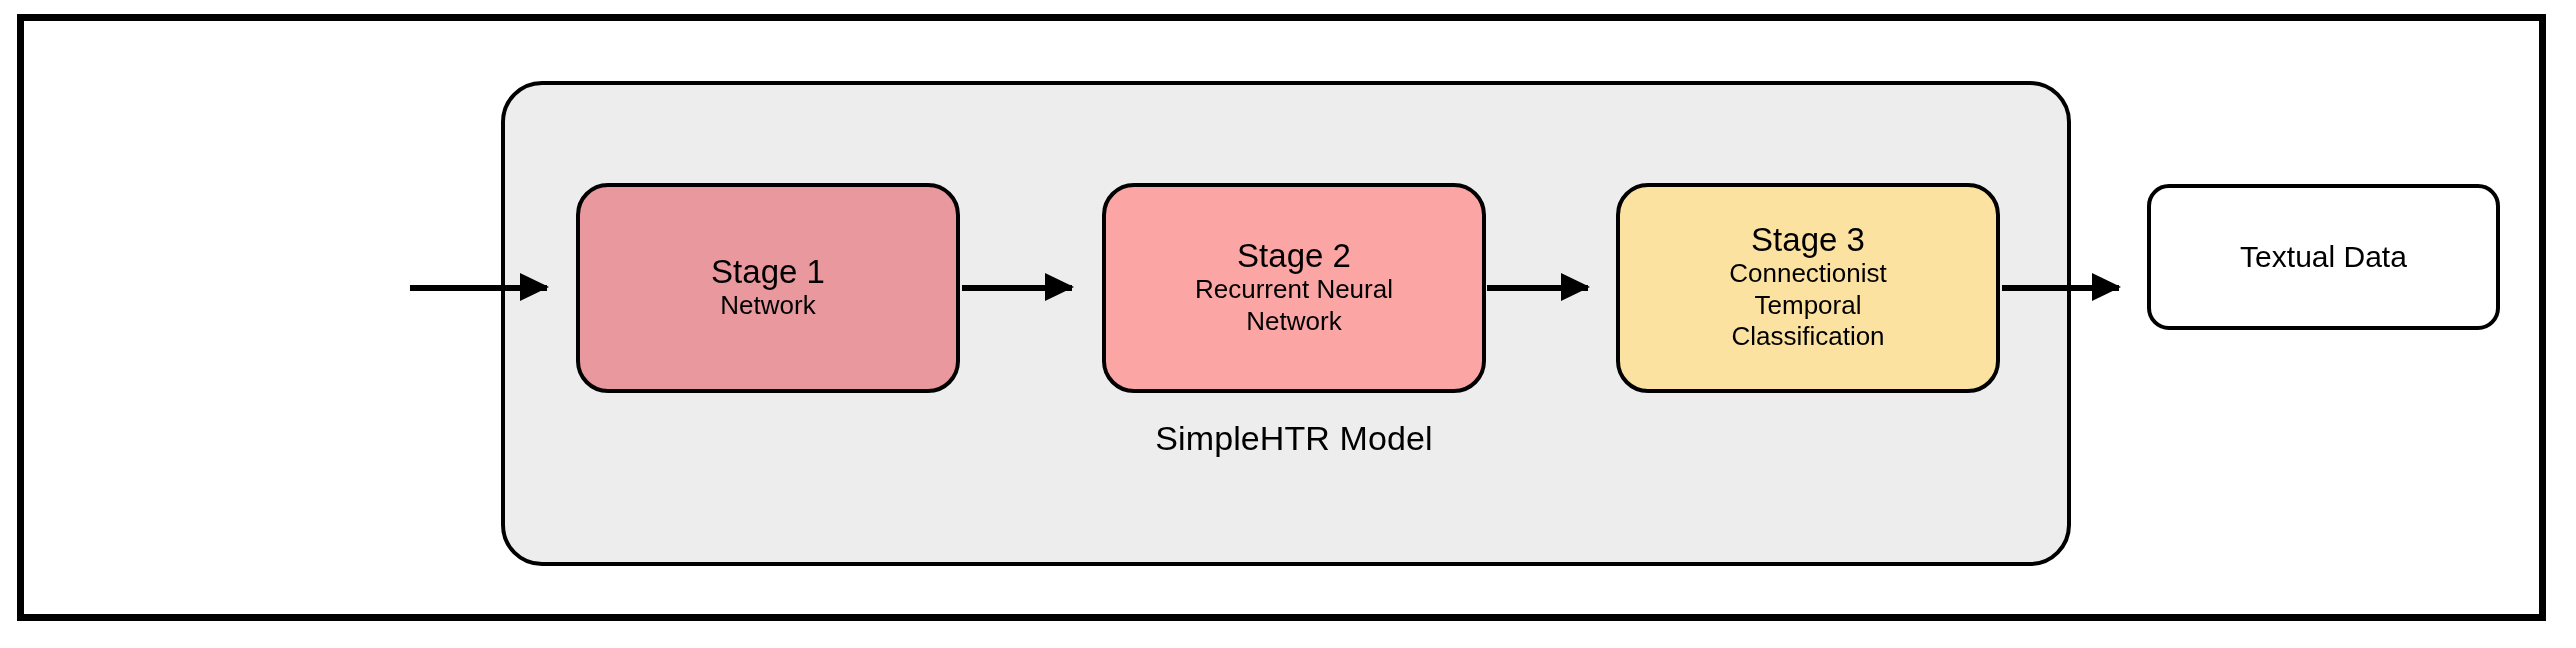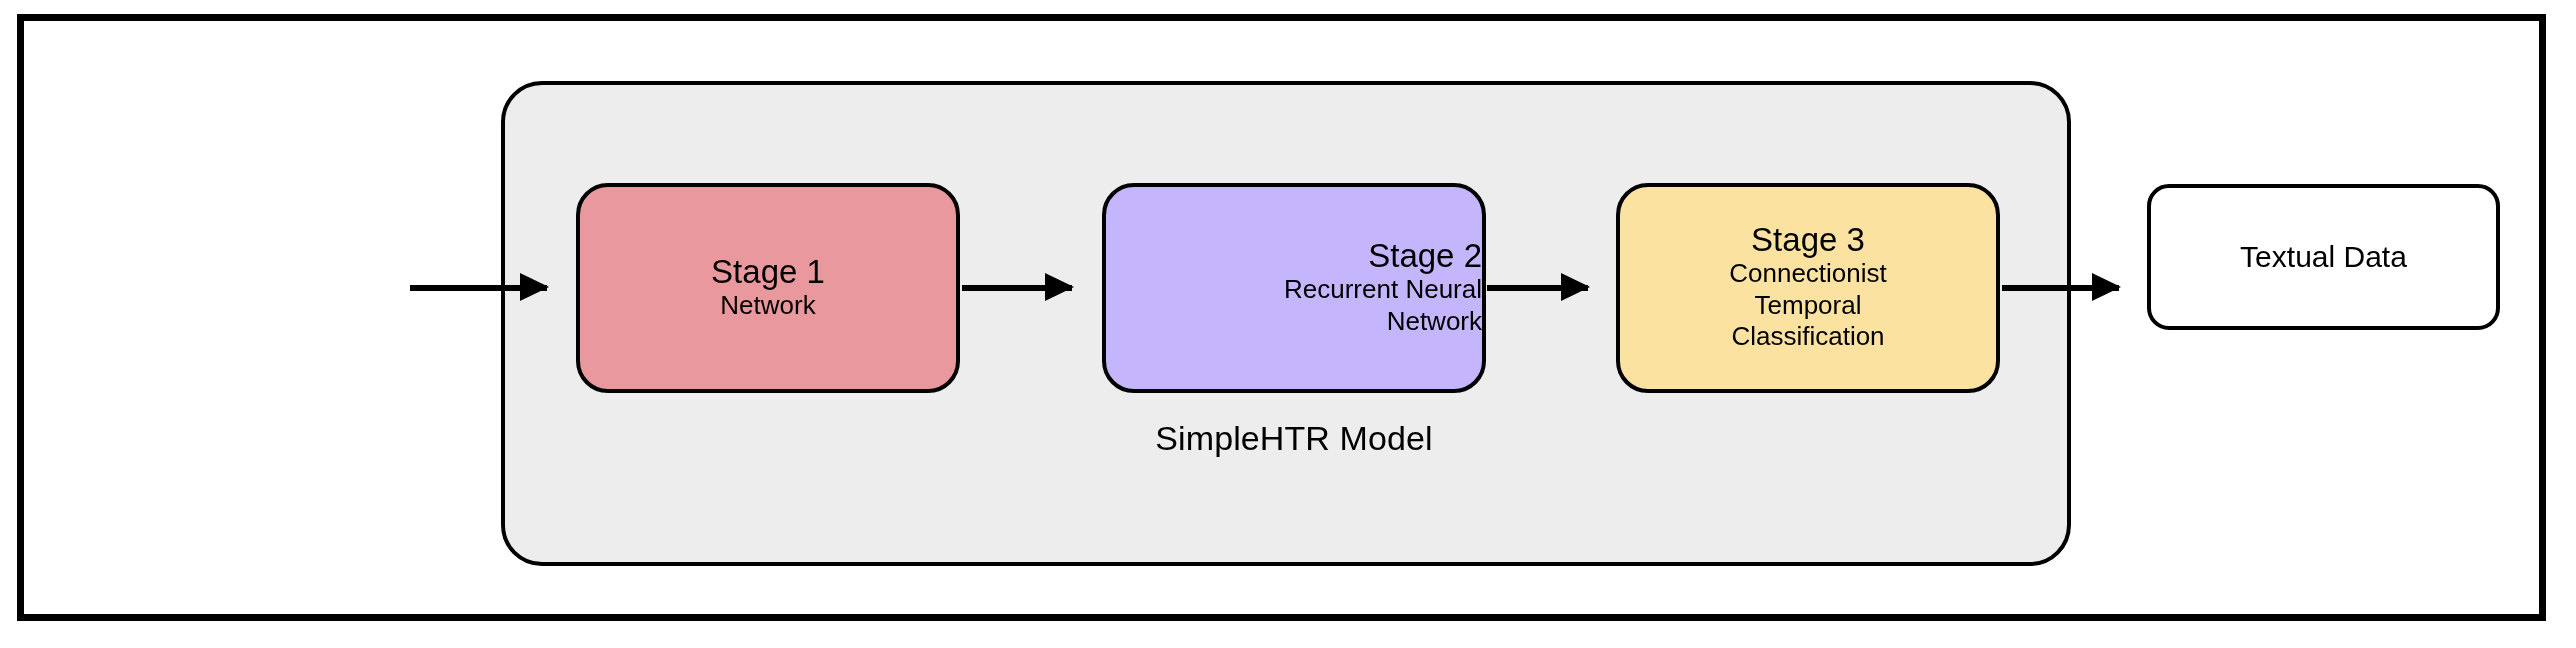--- a/index.html
+++ b/index.html
@@ -91,21 +91,21 @@
 
   .stage-sub {
     font-size: 26px;
     line-height: 1.22;
   }
 
   #node-input  { left: 56px;  top: 184px; width: 353px; height: 207px; }
   #node-stage1 { left: 576px; top: 183px; width: 384px; height: 210px;
                  background: #e9999d; }
   #node-stage2 { left: 1102px; top: 183px; width: 384px; height: 210px;
-                 background: #c4b5fd; align-items: flex-end; }
+                 background: #fca5a5; }
   #node-stage3 { left: 1616px; top: 183px; width: 384px; height: 210px;
                  background: #fbe2a0; }
   #node-output { left: 2147px; top: 184px; width: 353px; height: 146px; }
 
   
   .arrow {
     position: absolute;
     height: 6px;
     top: 285px;
   }

